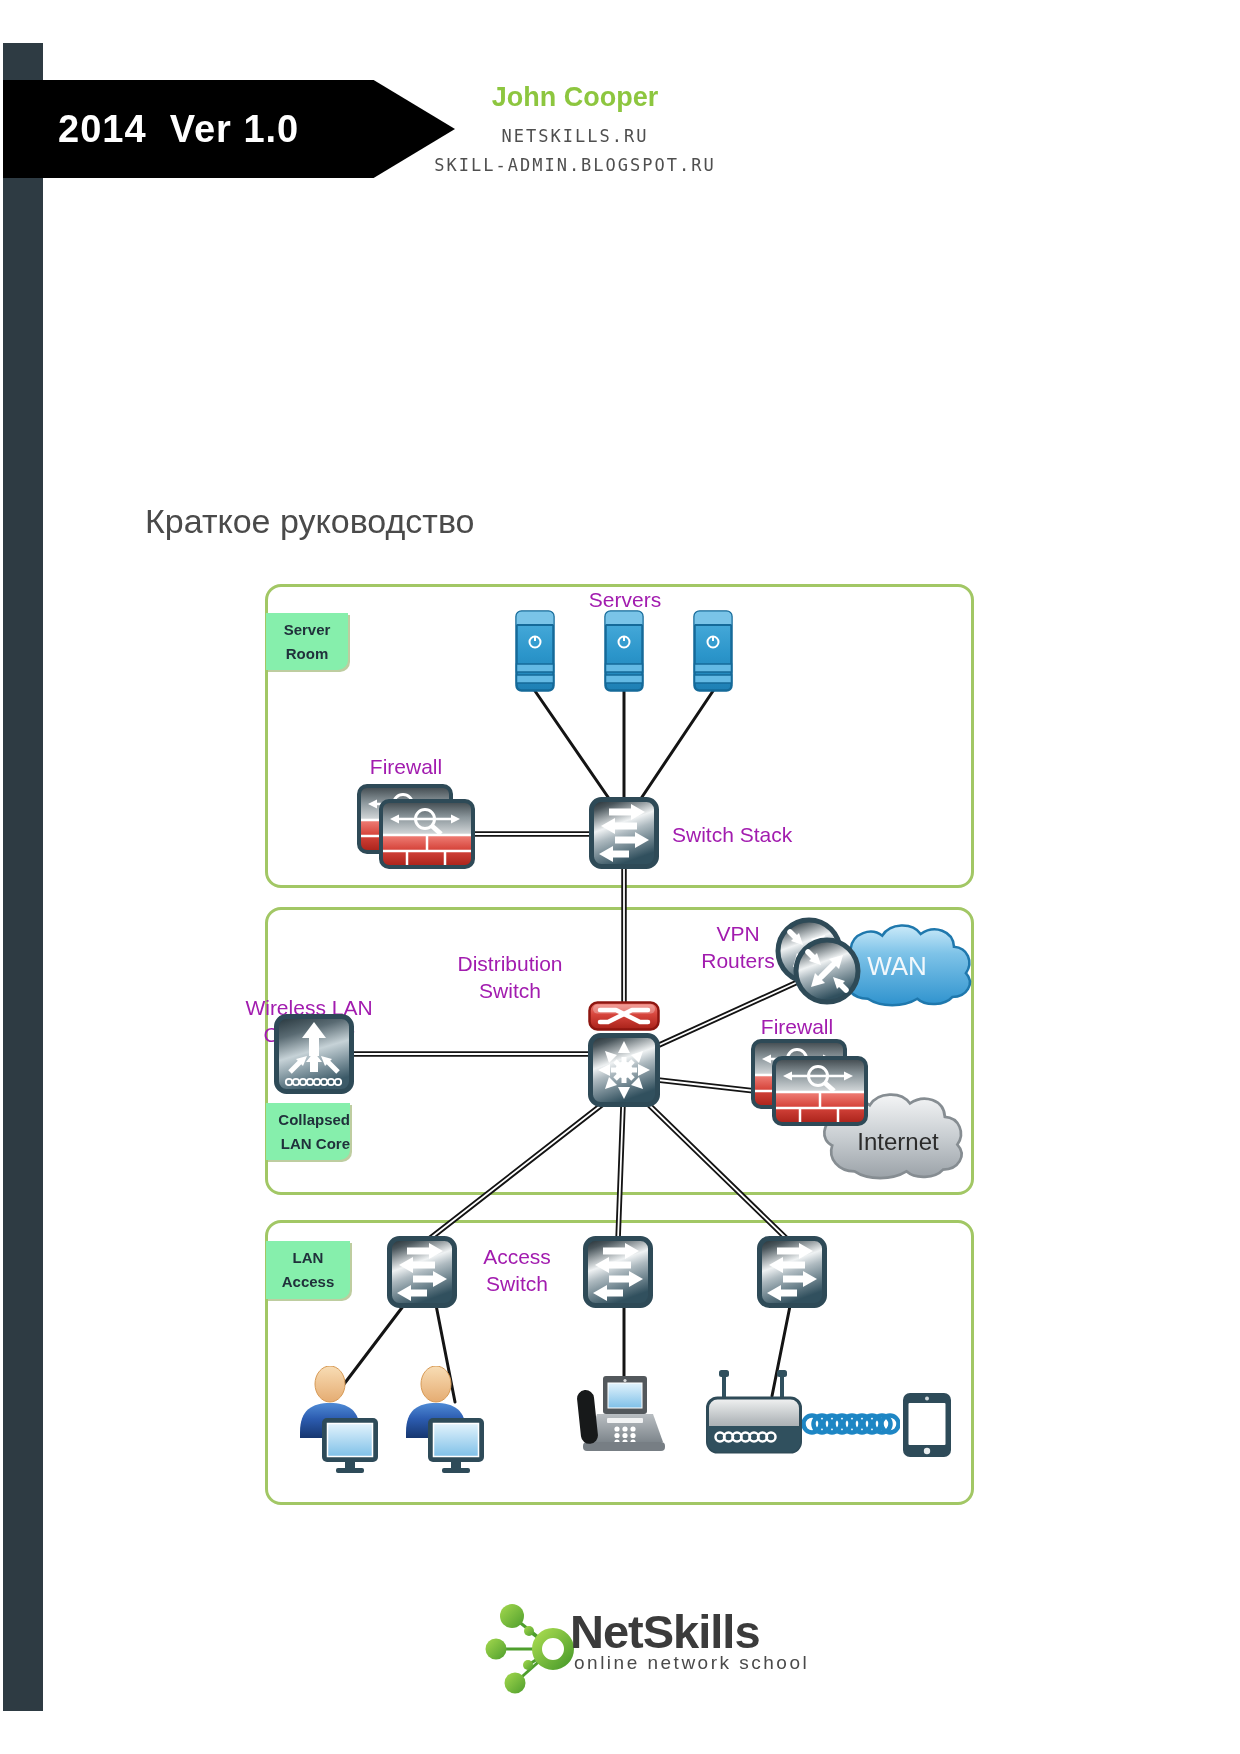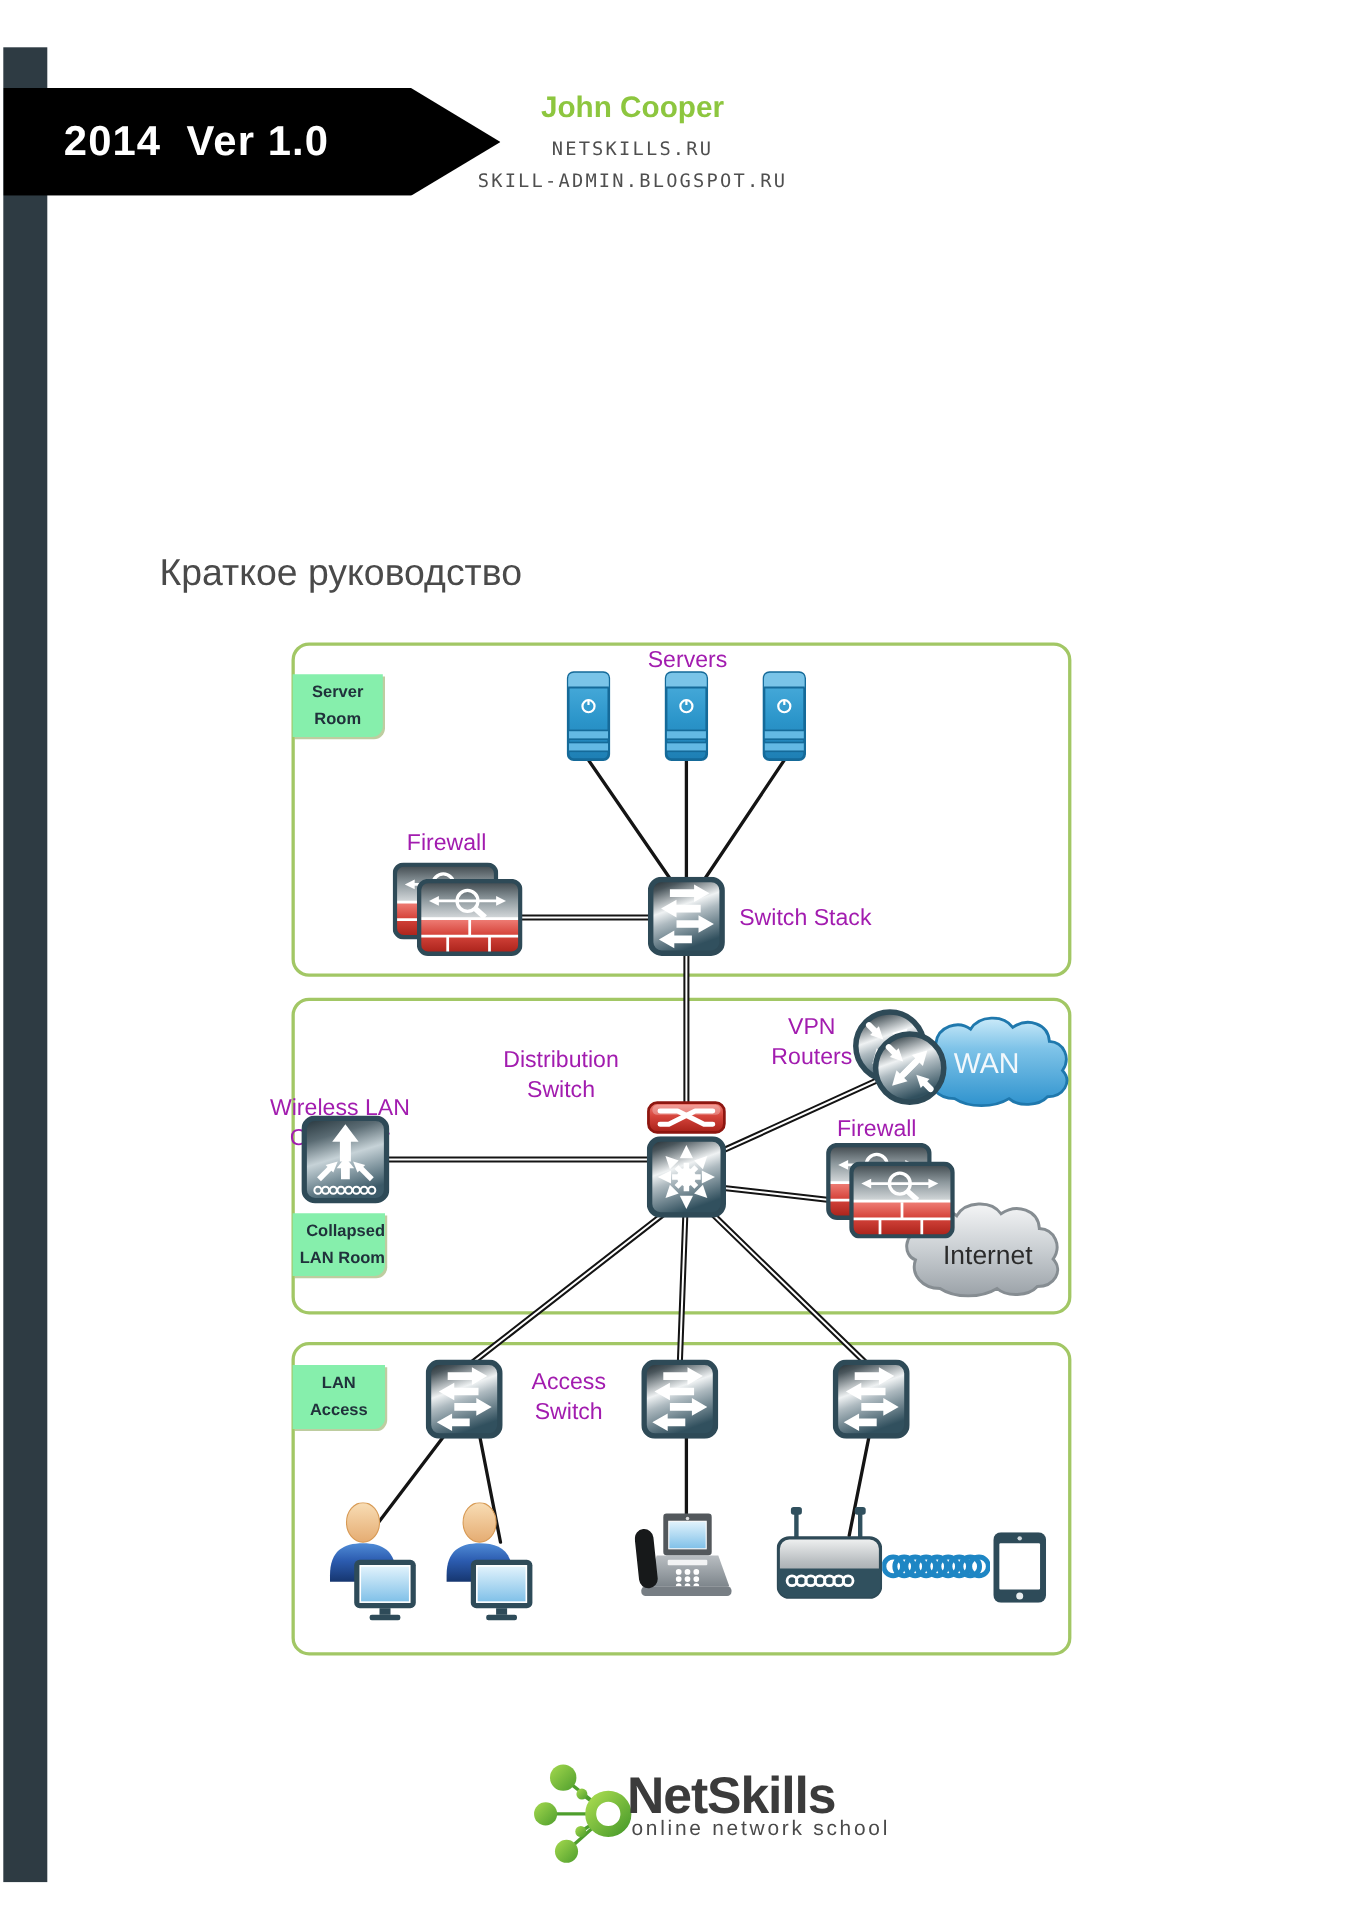--- a/index.html
+++ b/index.html
@@ -140,21 +140,21 @@
     <line x1="646" y1="1102" x2="788" y2="1240"></line>
   </g>
 </svg>
 
 <div class="ztag" style="left:266px;top:613px;width:82px;height:57px;">
   <span>Server</span>
   <span>Room</span>
 </div>
 <div class="ztag" style="left:266px;top:1103px;width:84px;height:57px;text-align:right;">
   <span>Collapsed</span>
-  <span>LAN Room</span>
+  <span>LAN Core</span>
 </div>
 <div class="ztag" style="left:266px;top:1241px;width:84px;height:58px;">
   <span>LAN</span>
   <span>Access</span>
 </div>
 
 <div class="lbl" style="left:555px;top:586px;width:140px;">Servers</div>
 
 <div class="abs" style="left:515px;top:610px;">
   <svg width="40" height="82" viewBox="0 0 40 82">

